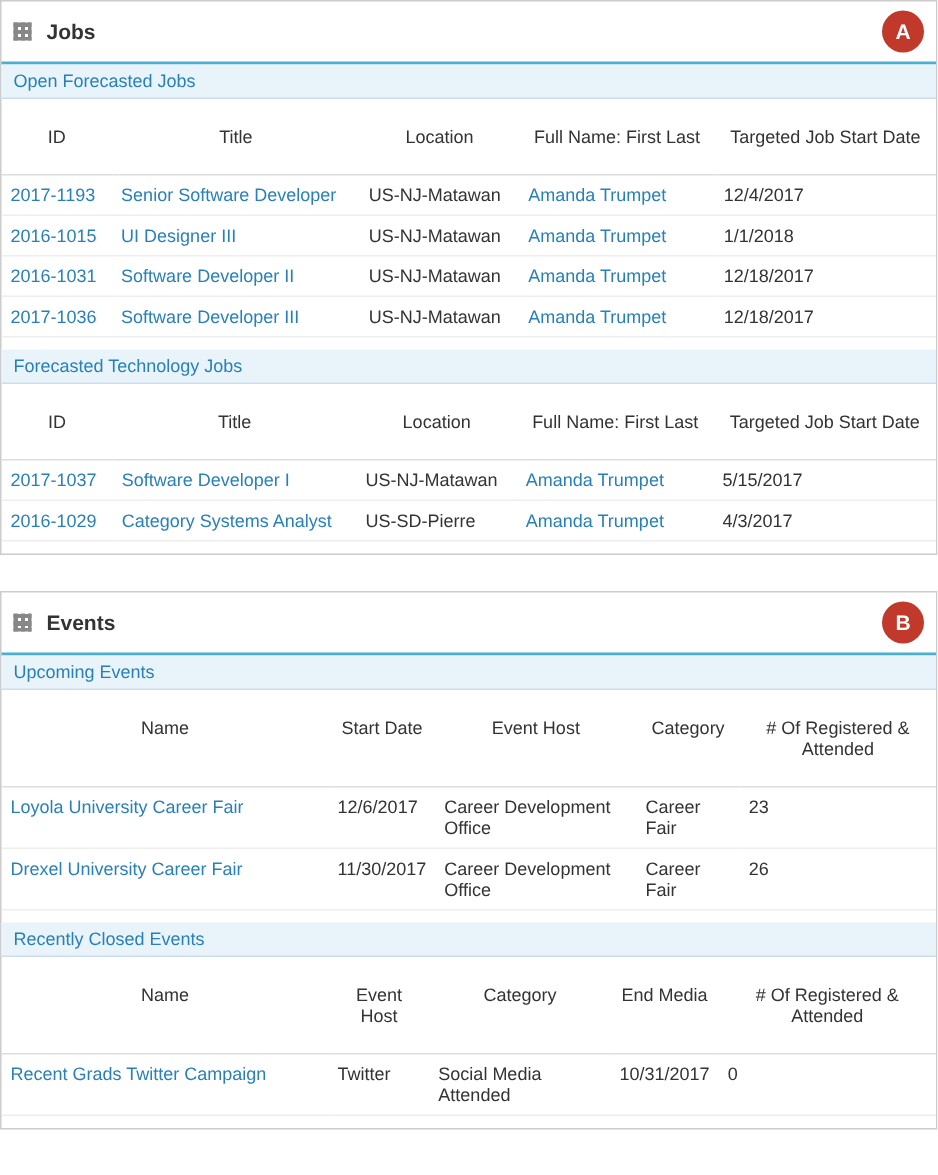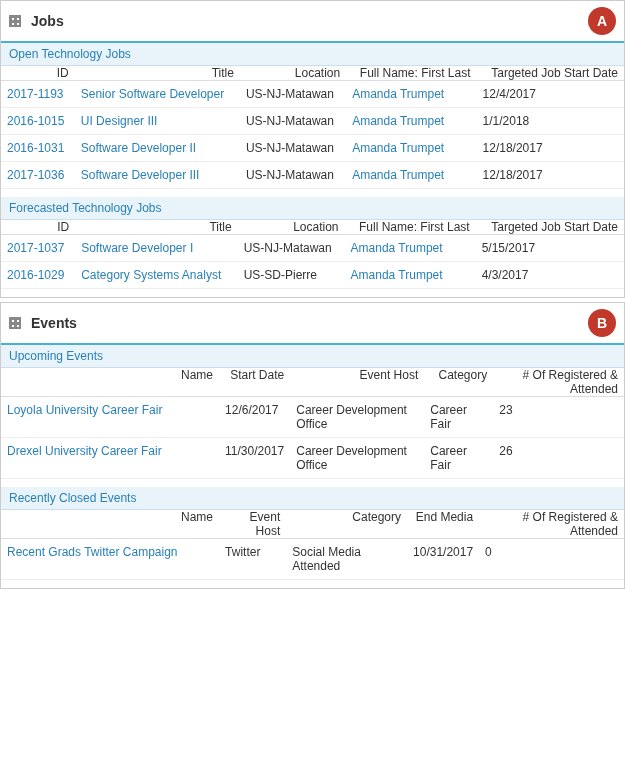--- a/index.html
+++ b/index.html
@@ -50,42 +50,42 @@
       border-bottom: 1px solid #cde;
     }
 
     table {
       width: 100%;
       border-collapse: collapse;
       font-size: 12px;
     }
 
     table thead tr th {
-      padding: 0 6px;
-      text-align: right;
+      padding: 18px 6px;
+      text-align: center;
       font-weight: normal;
       color: #333;
       vertical-align: top;
       border-bottom: 1px solid #ddd;
     }
 
     table tbody tr td {
       padding: 6px 6px;
       vertical-align: top;
       border-bottom: 1px solid #eee;
     }
 
     a {
       color: #2980b9;
       text-decoration: none;
     }
 
     .section-wrapper {
       border: 1px solid #ccc;
-      margin-bottom: 4px;
+      margin-bottom: 24px;
     }
 
     .grid-icon {
       display: inline-block;
       width: 12px;
       height: 12px;
       background: repeating-linear-gradient(
         to right,
         #888 0px, #888 3px,
         transparent 3px, transparent 5px
@@ -104,21 +104,21 @@
 
 <div class="section-wrapper">
   <div class="section-header">
     <div class="section-header-title">
       <span class="grid-icon"></span>
       <span>Jobs</span>
     </div>
     <div class="badge-circle">A</div>
   </div>
 
-  <div class="subsection-label">Open Technology Jobs</div>
+  <div class="subsection-label">Open Forecasted Jobs</div>
   <table>
     <thead>
       <tr>
         <th>ID</th>
         <th>Title</th>
         <th>Location</th>
         <th>Full Name: First Last</th>
         <th>Targeted Job Start Date</th>
       </tr>
     </thead>

